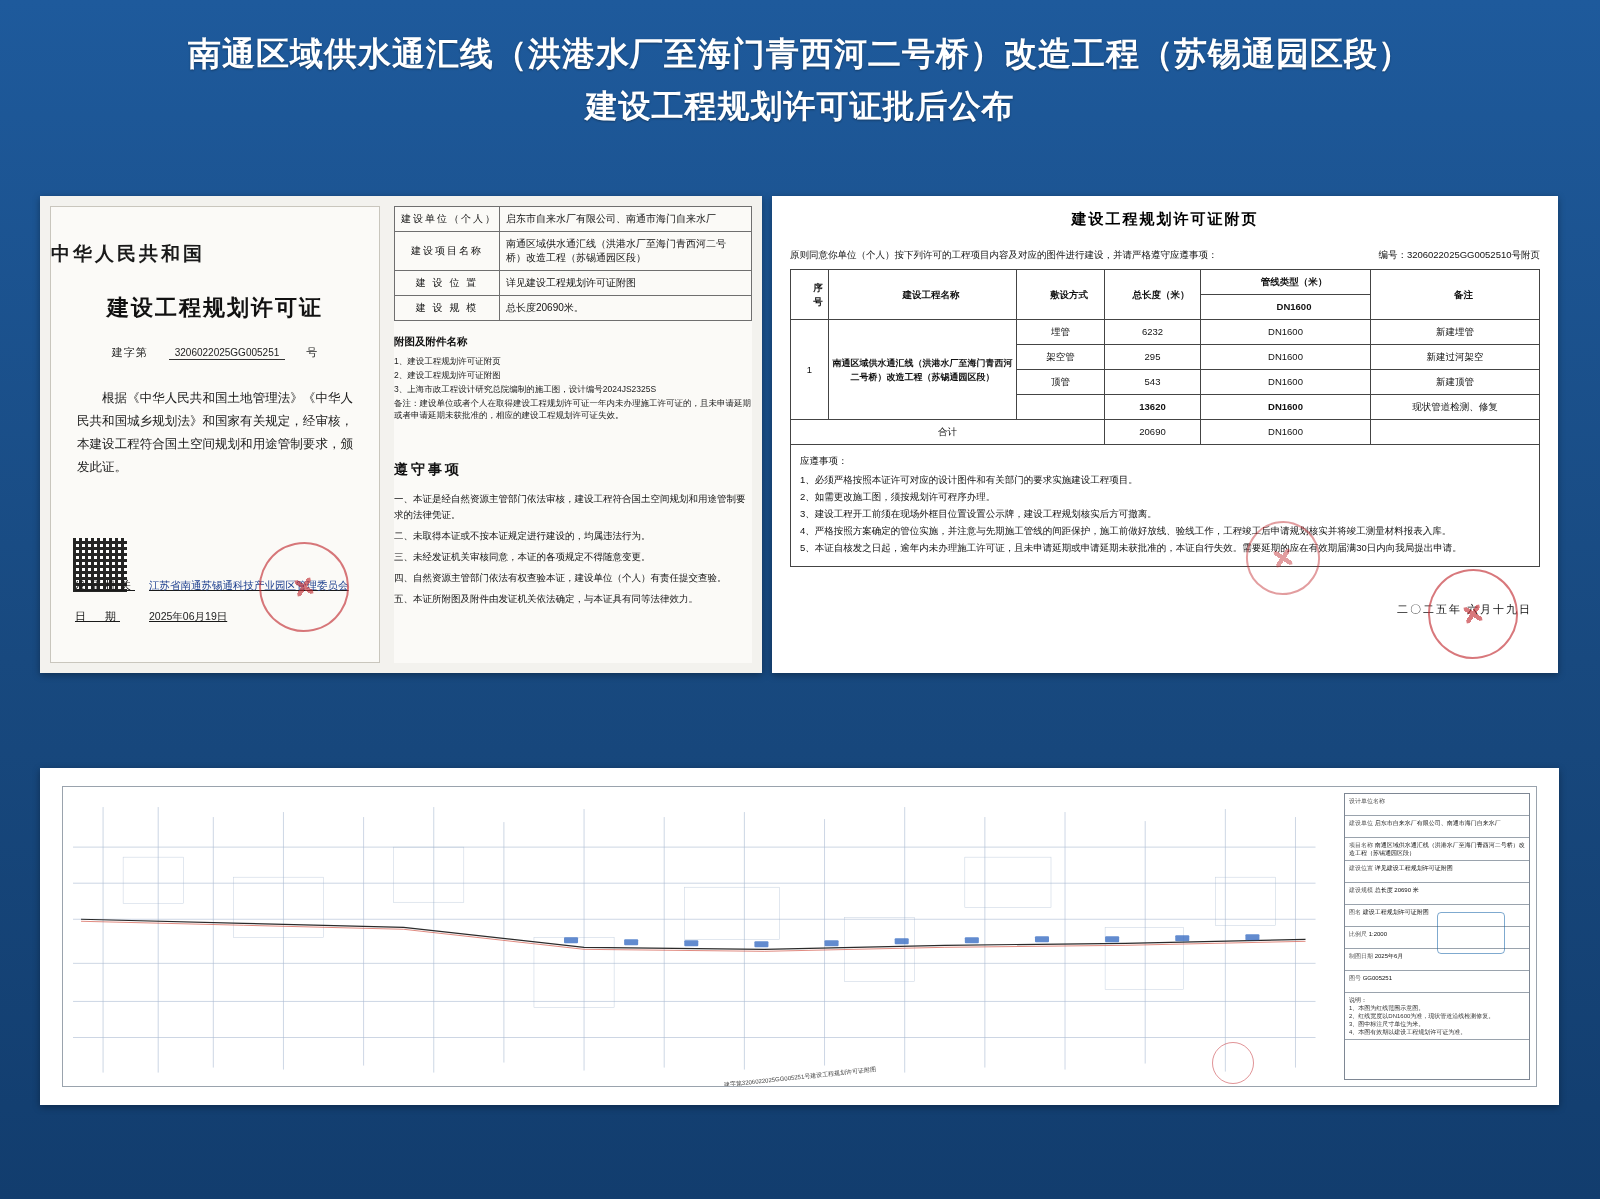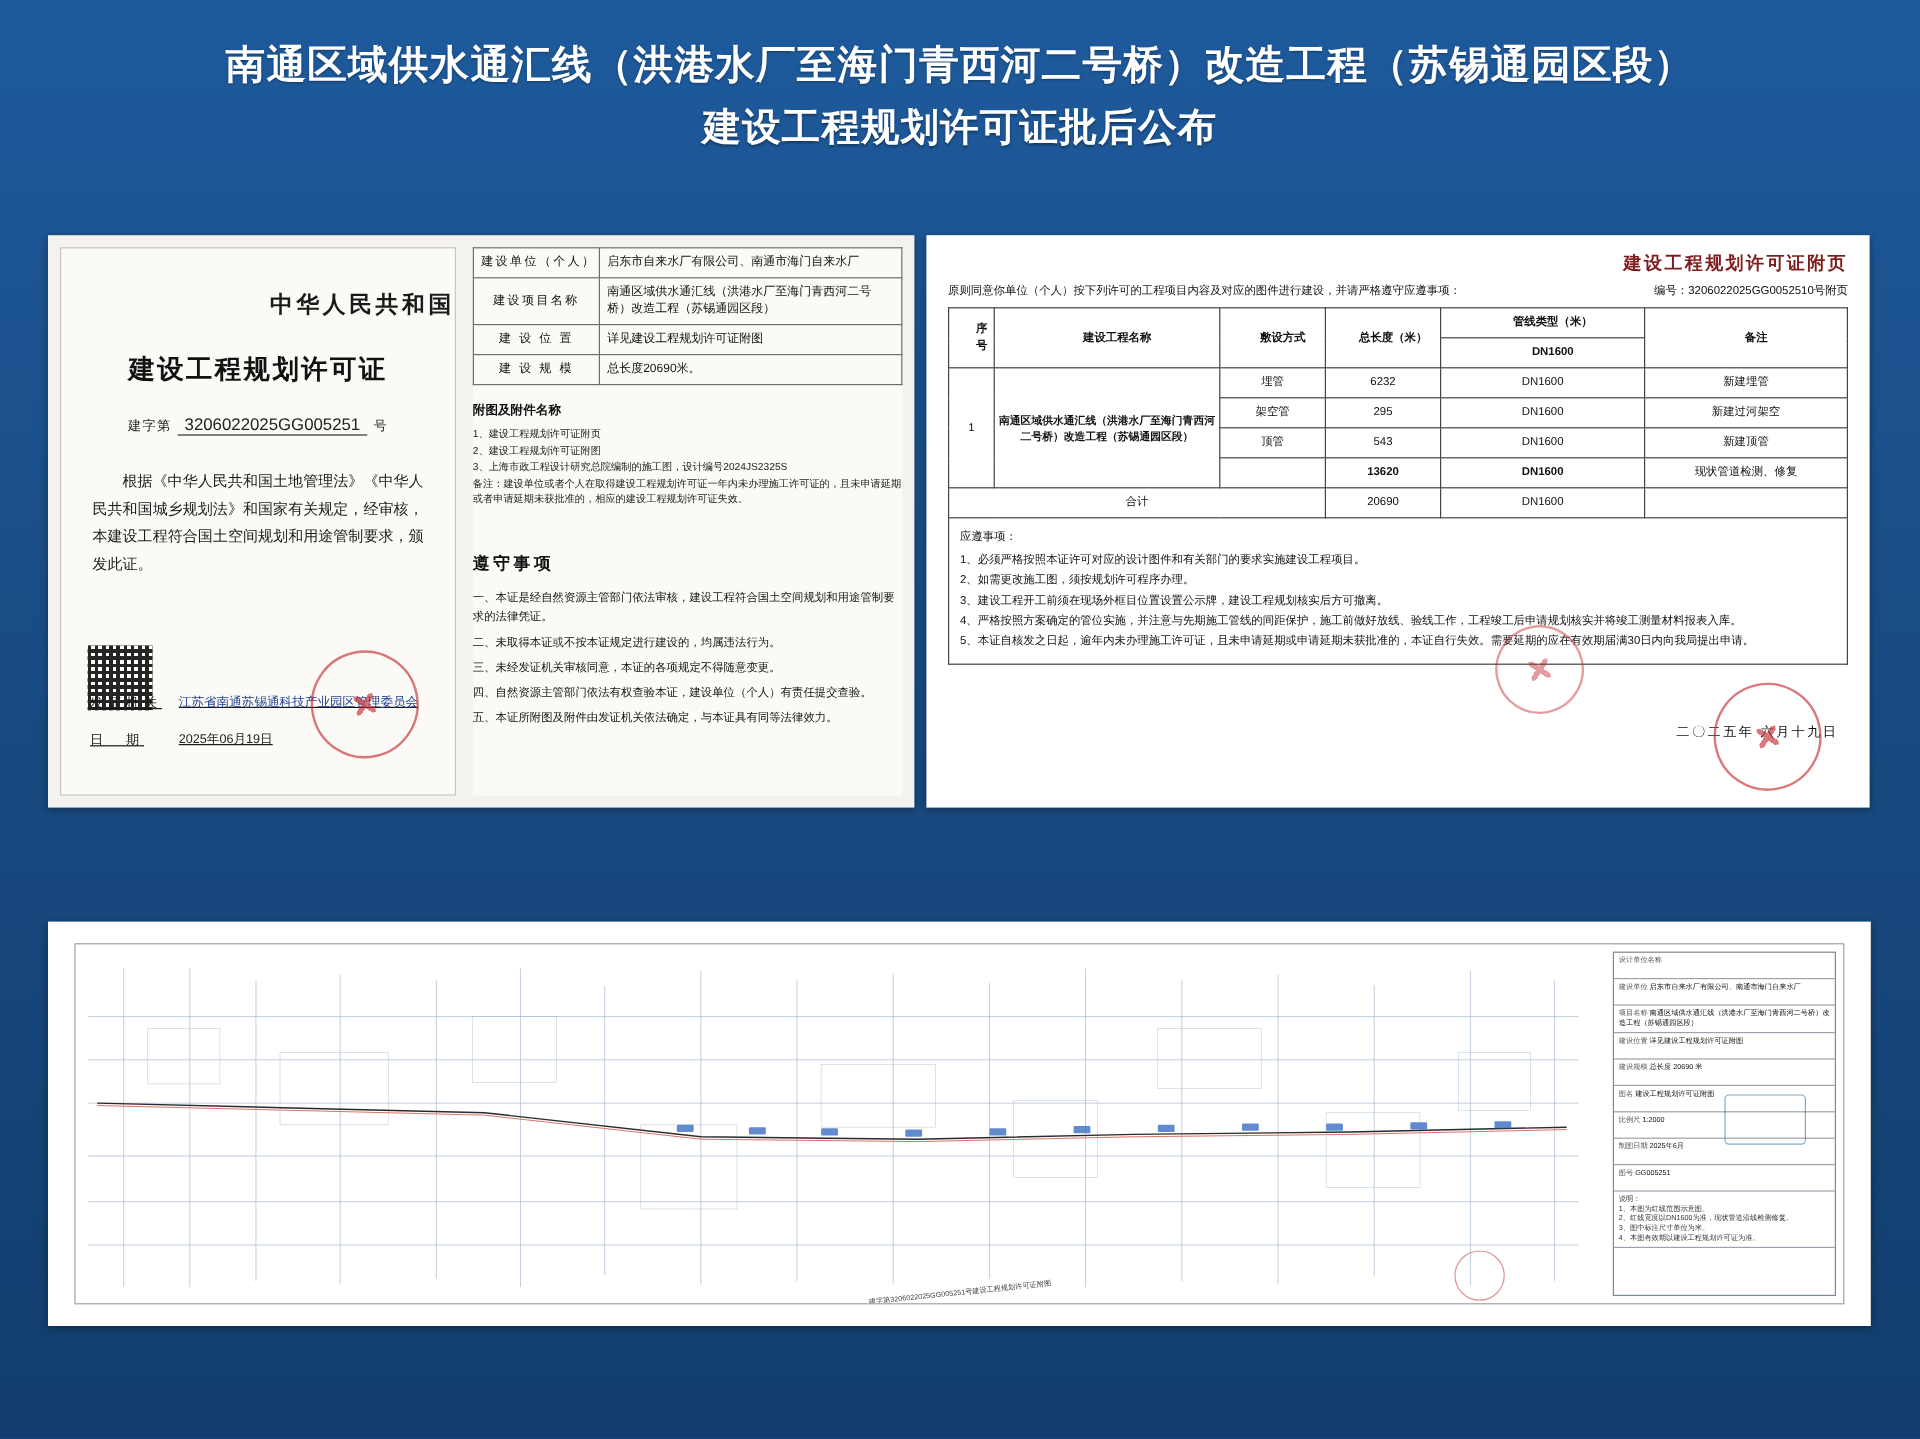--- a/index.html
+++ b/index.html
@@ -81,21 +81,21 @@
     box-sizing: border-box;
   }
   .cert-right {
     flex: 1;
     margin: 10px 10px 10px 14px;
     position: relative;
     background: #fbfaf7;
     box-sizing: border-box;
   }
   .cn-title1 {
-    text-align: right;
+    text-align: left;
     font-family: "DejaVu Serif", serif;
     font-size: 19px;
     font-weight: bold;
     color: #1a1a1a;
     margin-top: 34px;
     letter-spacing: 3px;
   }
   .cn-title2 {
     text-align: center;
     font-family: Liberation Serif, serif;
@@ -109,22 +109,22 @@
     margin-top: 22px;
     text-align: center;
     font-size: 11px;
     color: #222;
   }
   .cert-no .lbl { letter-spacing: 1px; }
   .cert-no .num {
     display: inline-block;
     border-bottom: 1px solid #333;
     padding: 0 6px 1px 6px;
-    margin: 0 2px;
-    font-size: 14px;
+    margin: 0 18px;
+    font-size: 10px;
   }
   .cert-body {
     margin: 26px 26px 0 26px;
     font-family: "DejaVu Serif", serif;
     font-size: 12.5px;
     line-height: 23px;
     color: #1a1a1a;
     text-align: justify;
     text-indent: 2em;
   }
@@ -236,26 +236,26 @@
   .obey-list div { margin-bottom: 5px; }
 
   
   .annex-inner {
     position: absolute;
     inset: 0;
     padding: 14px 18px 10px 18px;
     box-sizing: border-box;
   }
   .annex-title {
-    text-align: right;
+    text-align: center;
     font-size: 15px;
     font-weight: bold;
     letter-spacing: 2px;
-    color: #7f1d1d;
-    margin-bottom: 7px;
+    color: #000000;
+    margin-bottom: 20px;
   }
   .annex-lead {
     display: flex;
     justify-content: space-between;
     align-items: flex-start;
     font-size: 9.5px;
     color: #111;
     margin-bottom: 7px;
   }
   table.annex {

